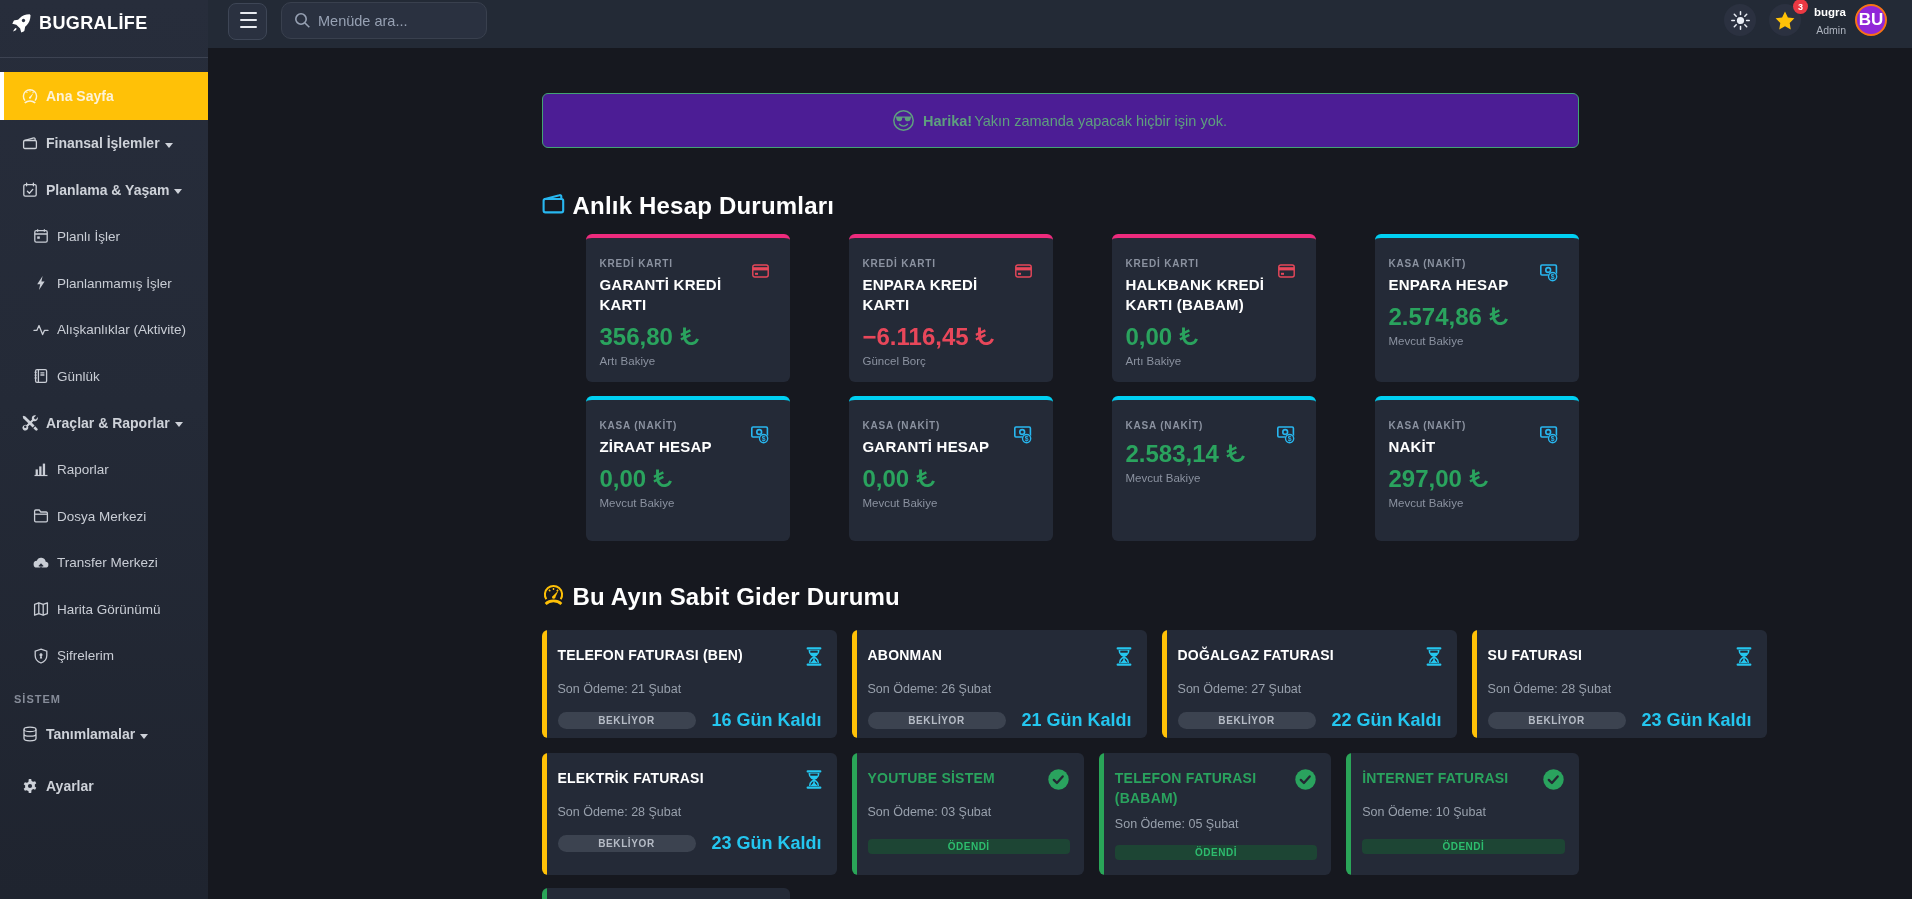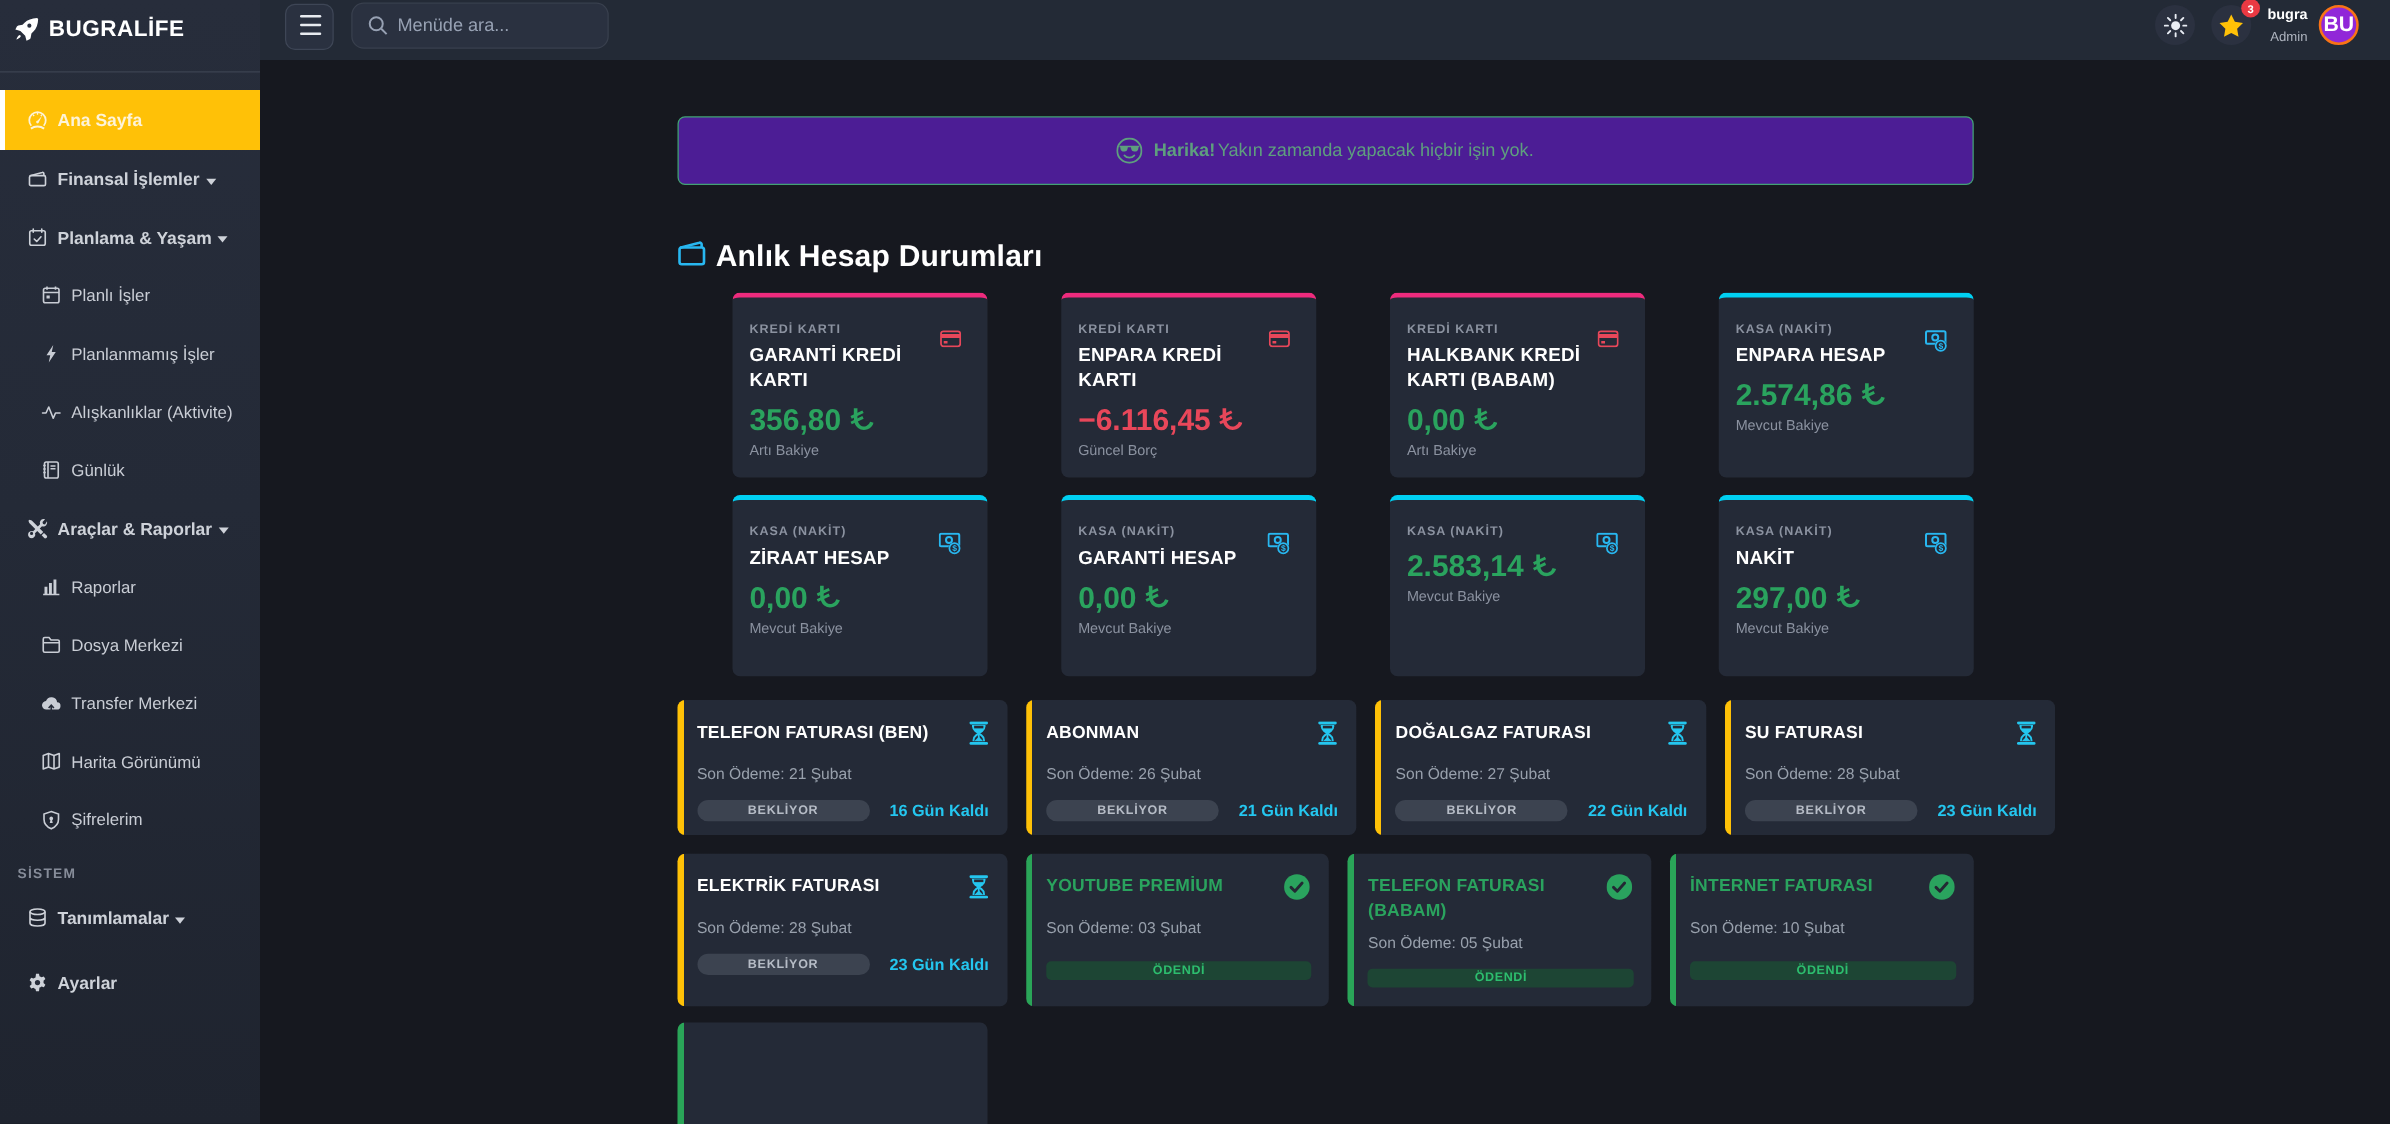--- a/index.html
+++ b/index.html
@@ -52,21 +52,21 @@
 .acard .sub { color:#8b92a0; font-size:11.5px; margin-top:3px; }
 .acard .cicon { float:right; margin-top:7px; margin-right:7px; }
 
 .gcard { background:linear-gradient(90deg,#ffc107 0,#ffc107 5px,#242a37 5px); border-radius:6px; padding:15px 14px 0 16px; position:relative; }
 .gcard.paid { background:linear-gradient(90deg,#2aa558 0,#2aa558 5px,#242a37 5px); }
 .gcard .gt { color:#fff; font-size:14px; font-weight:bold; line-height:20px; letter-spacing:0.2px; padding-right:30px; }
 .gcard.paid .gt { color:#2aa35e; }
 .gcard .gdate { color:#98a0ac; font-size:12.5px; margin-top:16px; line-height:17px; }
 .gcard .stat { display:flex; align-items:center; justify-content:space-between; margin-top:12px; }
 .gcard .pill { flex:0 0 138px; white-space:nowrap; height:17px; background:#3c4350; border-radius:9px; color:#b6bcc6; font-size:10px; font-weight:bold; letter-spacing:0.6px; display:flex; align-items:center; justify-content:center; }
-.gcard .left { color:#24c6ef; font-size:13px; font-weight:bold; margin-right:1px; white-space:nowrap;padding-left:16px; }
+.gcard .left { color:#24c6ef; font-size:18px; font-weight:bold; margin-right:1px; white-space:nowrap;padding-left:16px; }
 .gcard .paidbar { margin-top:18px; height:15px; background:#1d4534; border-radius:4px; color:#2dbd6e; font-size:10px; font-weight:bold; letter-spacing:0.5px; display:flex; align-items:center; justify-content:center; }
 .gcard .gicon { position:absolute; top:17px; right:15px; }
 .gcard.tight .gdate { margin-top:8px; }
 .gcard.tight .paidbar { margin-top:12px; }
 </style>
 </head>
 <body>
 <div id="content">
   <div id="wrap">
     <div id="alert"><span style="display:flex;">
@@ -210,20 +210,27 @@
             </svg></div>
           <div class="lbl">KASA (NAKİT)</div>
           <div class="ttl">NAKİT</div>
           <div class="amt">297,00 <svg class="tlsvg" width="19" height="19" viewBox="0 0 19 19" style="vertical-align:-1px;">
               <path d="M4.5 0.6 V8.2 C4.5 14.8 9 17.8 13.6 16.1 C15.5 15.4 16.9 13.8 17.5 11.8" fill="none" stroke="currentColor" stroke-width="2.9"></path>
               <path d="M0.9 7.9 L10.4 3.4 M0.9 12.4 L10.4 7.9" fill="none" stroke="currentColor" stroke-width="2.4"></path>
             </svg></div>
           <div class="sub">Mevcut Bakiye</div>
         </div>
     </div>
+    <div class="sechead" id="h2head" style="margin-top:42px;"><span class="hic"><svg width="23" height="21" viewBox="0 0 23 21">
+            <path d="M4.3 15.2 A8.6 8.6 0 1 1 18.7 15.2" fill="none" stroke="#ffc107" stroke-width="2"></path>
+            <path d="M3.6 19.9 A10.8 9.2 0 0 1 19.4 19.9" fill="none" stroke="#ffc107" stroke-width="2.7"></path>
+            <path d="M11.5 3.9 v2.1 M6.9 5.8 l1.4 1.5 M16.1 5.8 l-1.4 1.5" stroke="#ffc107" stroke-width="1.4" fill="none"></path>
+            <path d="M10.4 12.6 L16.6 6.2 L12.9 14.2z" fill="#ffc107"></path>
+            <circle cx="11.6" cy="13.2" r="1.5" fill="#ffc107"></circle>
+          </svg></span>Bu Ayın Sabit Gider Durumu</div>
     <div class="grid" style="margin-top:19px; grid-auto-rows:108px;">
       <div class="gcard">
           <span class="gicon"><svg width="16" height="19" viewBox="0 0 16 19">
               <g fill="#24c6ef">
                 <rect x="0.6" y="0.2" width="14.8" height="2.3" rx="1.1"></rect>
                 <rect x="0.6" y="16.5" width="14.8" height="2.3" rx="1.1"></rect>
                 <path d="M2.6 3 H13.4 V4 A5.4 5.4 0 0 1 11.2 8.3 L9.5 9.5 8.5 9.5 6.5 9.5 4.8 8.3 A5.4 5.4 0 0 1 2.6 4z"></path>
                 <path d="M4.4 15.9 L8 12.3 11.6 15.9z"></path>
                 <rect x="7.3" y="9.5" width="1.4" height="6.4"></rect>
               </g>
@@ -313,21 +320,21 @@
           <div class="stat">
             <span class="pill">BEKLİYOR</span>
             <span class="left">23 Gün Kaldı</span>
           </div>
         </div>
       <div class="gcard paid">
           <span class="gicon" style="top:16px;"><svg width="21" height="21" viewBox="0 0 21 21">
               <circle cx="10.5" cy="10.5" r="10.2" fill="#2aa35e"></circle>
               <path d="M5.8 10.9 l3.1 3.1 5.8-6.6" fill="none" stroke="#232833" stroke-width="2.3" stroke-linecap="round" stroke-linejoin="round"></path>
             </svg></span>
-          <div class="gt">YOUTUBE PREMİUM</div>
+          <div class="gt">YOUTUBE SİSTEM</div>
           <div class="gdate">Son Ödeme: 03 Şubat</div>
           <div class="paidbar">ÖDENDİ</div>
         </div>
       <div class="gcard paid tight">
           <span class="gicon" style="top:16px;"><svg width="21" height="21" viewBox="0 0 21 21">
               <circle cx="10.5" cy="10.5" r="10.2" fill="#2aa35e"></circle>
               <path d="M5.8 10.9 l3.1 3.1 5.8-6.6" fill="none" stroke="#232833" stroke-width="2.3" stroke-linecap="round" stroke-linejoin="round"></path>
             </svg></span>
           <div class="gt">TELEFON FATURASI (BABAM)</div>
           <div class="gdate">Son Ödeme: 05 Şubat</div>

